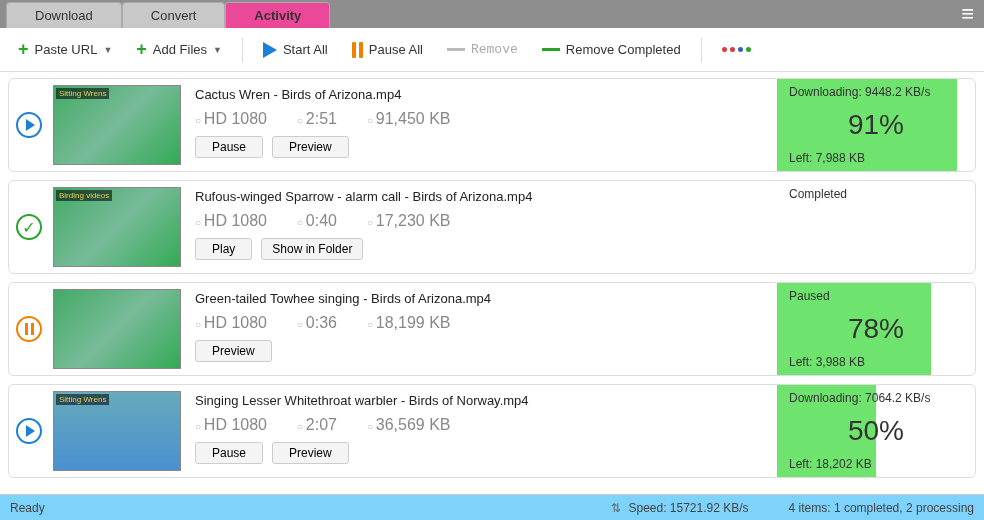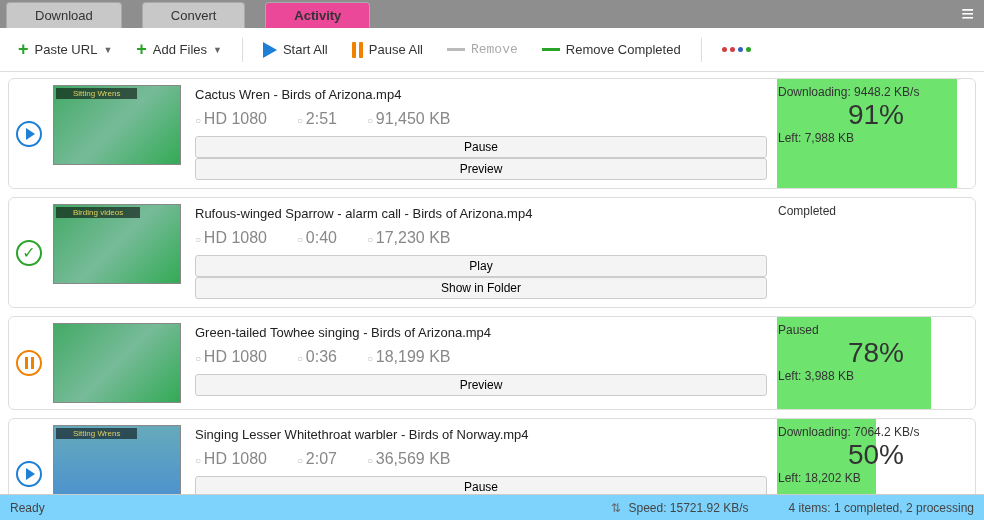--- a/index.html
+++ b/index.html
@@ -1,18 +1,18 @@
 <!DOCTYPE html>
 <html><head>
 <meta charset="utf-8">
 <style>
 * { box-sizing: border-box; margin: 0; padding: 0; }
 body { font-family: "Segoe UI", Arial, sans-serif; font-size: 13px; color: #333; background: #fff; width: 984px; height: 520px; overflow: hidden; display: flex; flex-direction: column; }
 .titlebar { background: #8e8e8e; height: 28px; display: flex; align-items: flex-end; padding-left: 6px; }
-.tab { background: #c8c8c8; border: 1px solid #aaa; border-bottom: none; border-radius: 4px 4px 0 0; padding: 5px 28px; margin-right: 20px; cursor: pointer; font-size: 13px; color: #333; }
+.tab { background: #c8c8c8; border: 1px solid #aaa; border-bottom: none; border-radius: 4px 4px 0 0; padding: 5px 28px; margin-right: 0; cursor: pointer; font-size: 13px; color: #333; }
 .tab.active { background: #ec4899; font-weight: bold; }
 .hamburger { margin-left: auto; margin-right: 10px; color: #fff; font-size: 22px; align-self: center; cursor: pointer; }
 .toolbar { background: #fff; border-bottom: 1px solid #ddd; height: 44px; display: flex; align-items: center; padding: 0 10px; gap: 8px; }
 .tbtn { display: flex; align-items: center; gap: 6px; padding: 4px 8px; cursor: pointer; }
 .tbtn.disabled { color: #aaa; cursor: default; font-family: Liberation Mono, monospace; }
 .dropdown-caret { font-size: 9px; color: #666; }
 .sep { width: 1px; height: 24px; background: #ddd; margin: 0 4px; }
 .plus-icon { color: #28a428; font-size: 18px; font-weight: bold; }
 .play-tri { width: 0; height: 0; border-top: 8px solid transparent; border-bottom: 8px solid transparent; border-left: 14px solid #1e7fd6; }
 .pause-bars { display: flex; gap: 3px; }
@@ -26,29 +26,29 @@
 .leftico { width: 40px; display: flex; align-items: center; justify-content: center; }
 .ring { width: 26px; height: 26px; border: 2px solid; border-radius: 50%; display: flex; align-items: center; justify-content: center; }
 .ring.play { border-color: #1e7fd6; }
 .ring.play::after { content: ""; width: 0; height: 0; border-top: 6px solid transparent; border-bottom: 6px solid transparent; border-left: 9px solid #1e7fd6; margin-left: 2px; }
 .ring.done { border-color: #28a428; color: #28a428; font-size: 16px; }
 .ring.pause { border-color: #f08000; }
 .ring.pause .pp { display: flex; gap: 3px; }
 .ring.pause .pp span { width: 3px; height: 12px; background: #f08000; }
 .thumb { width: 128px; height: 80px; margin: 6px 4px; background: linear-gradient(135deg,#4a6,#7b9,#3a5); border: 1px solid #888; position: relative; flex-shrink: 0; }
 .thumb.sky { background: linear-gradient(#6ab,#4a90d0); }
-.thumb .tag { position: absolute; top: 2px; left: 2px; background: rgba(0,0,0,0.55); color: #e0d060; font-size: 8px; padding: 1px 17px; }
+.thumb .tag { position: absolute; top: 2px; left: 2px; background: rgba(0,0,0,0.55); color: #e0d060; font-size: 8px; padding: 1px 3px; }
 .info { flex: 1; padding: 8px 10px; display: flex; flex-direction: column; gap: 8px; }
 .title { font-size: 13px; color: #222; }
 .meta { display: flex; gap: 30px; color: #888; font-size: 16px; }
 .meta span::before { content: "○ "; color: #bbb; font-size: 10px; }
-.btnrow { display: flex; gap: 0; flex-direction: column; }
+.btnrow { display: flex; gap: 9px; }
 .smallbtn { background: #f4f4f4; border: 1px solid #ccc; border-radius: 3px; padding: 3px 16px; font-size: 12px; cursor: pointer; }
 .smallbtn.wide { padding: 3px 10px; }
-.status { width: 198px; position: relative; display: flex; flex-direction: column; padding: 6px 1px; font-size: 12px; }
+.status { width: 198px; position: relative; display: flex; flex-direction: column; justify-content: space-between; padding: 6px 12px; font-size: 12px; }
 .status .fill { position: absolute; top: 0; left: 0; bottom: 0; background: #6ee36e; z-index: 0; }
 .status > div { position: relative; z-index: 1; }
 .pct { text-align: center; font-size: 28px; color: #333; font-weight: 400; }
 .footer { background: #7dd3fc; border-top: 1px solid #ccc; height: 26px; display: flex; align-items: center; padding: 0 10px; font-size: 12px; color: #444; }
 .footer .mid { margin-left: auto; margin-right: 40px; }
 .footer .updown { margin-right: 4px; color: #666; }
 </style>
 </head>
 <body>
 

